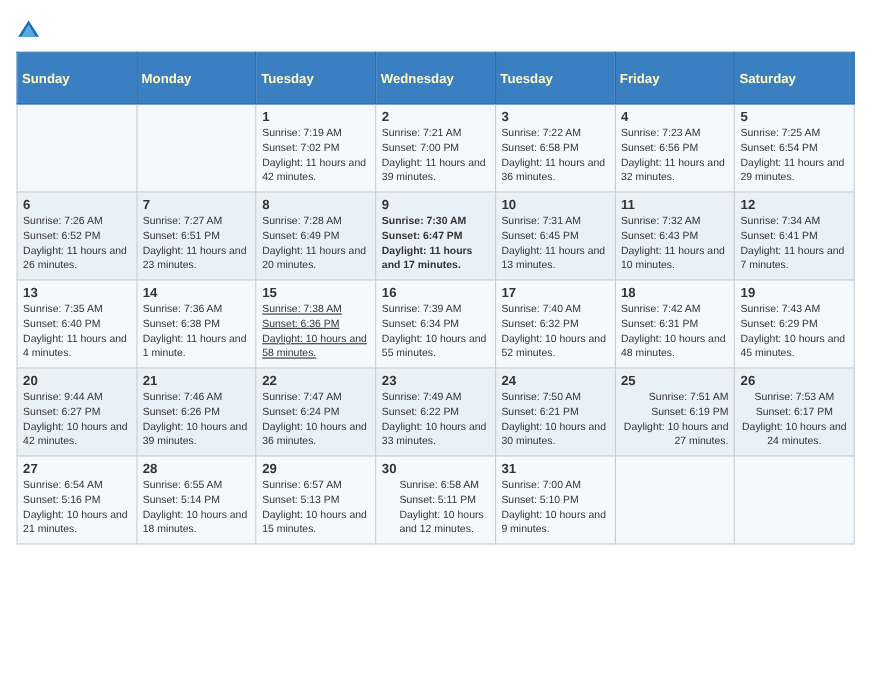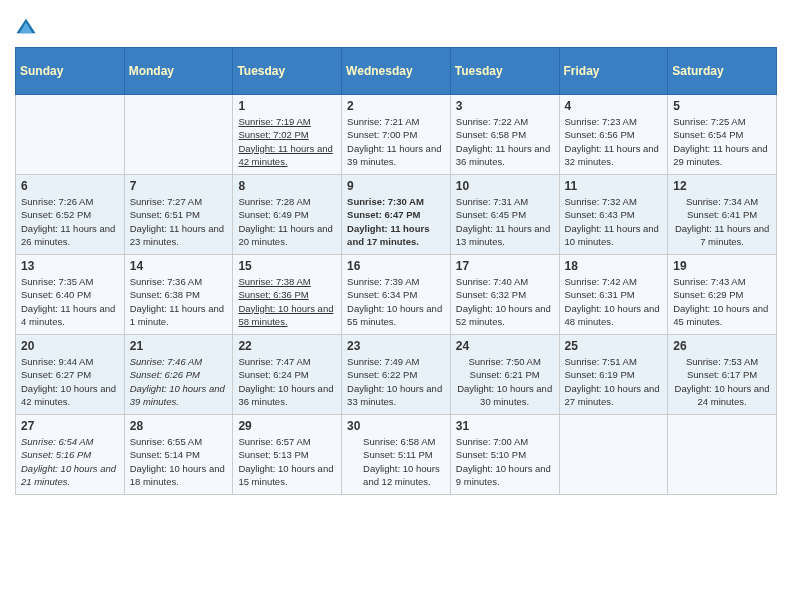--- a/index.html
+++ b/index.html
@@ -117,21 +117,21 @@
         <th>Friday</th>
         <th>Saturday</th>
       </tr>
   </thead>
   <tbody id="calendar-body">
   <tr>
         <td></td>
         <td></td>
         <td>
           <span class="day-number">1</span>
-          <div class="day-info" style="white-space: pre-line; text-decoration: underline;">Sunrise: 7:19 AM
+          <div class="day-info" style="white-space: pre-line;">Sunrise: 7:19 AM
 Sunset: 7:02 PM
 Daylight: 11 hours and 42 minutes.</div>
         </td>
         <td>
           <span class="day-number">2</span>
           <div class="day-info" style="white-space: pre-line;">Sunrise: 7:21 AM
 Sunset: 7:00 PM
 Daylight: 11 hours and 39 minutes.</div>
         </td>
         <td>
@@ -185,21 +185,21 @@
 Daylight: 11 hours and 13 minutes.</div>
         </td>
         <td>
           <span class="day-number">11</span>
           <div class="day-info" style="white-space: pre-line;">Sunrise: 7:32 AM
 Sunset: 6:43 PM
 Daylight: 11 hours and 10 minutes.</div>
         </td>
         <td>
           <span class="day-number">12</span>
-          <div class="day-info" style="white-space: pre-line; text-align: center;">Sunrise: 7:34 AM
+          <div class="day-info" style="white-space: pre-line;">Sunrise: 7:34 AM
 Sunset: 6:41 PM
 Daylight: 11 hours and 7 minutes.</div>
         </td>
       </tr>
       <tr>
         <td>
           <span class="day-number">13</span>
           <div class="day-info" style="white-space: pre-line;">Sunrise: 7:35 AM
 Sunset: 6:40 PM
 Daylight: 11 hours and 4 minutes.</div>
@@ -243,59 +243,59 @@
       </tr>
       <tr>
         <td>
           <span class="day-number">20</span>
           <div class="day-info" style="white-space: pre-line;">Sunrise: 9:44 AM
 Sunset: 6:27 PM
 Daylight: 10 hours and 42 minutes.</div>
         </td>
         <td>
           <span class="day-number">21</span>
-          <div class="day-info" style="white-space: pre-line; font-style: italic;">Sunrise: 7:46 AM
+          <div class="day-info" style="white-space: pre-line;">Sunrise: 7:46 AM
 Sunset: 6:26 PM
 Daylight: 10 hours and 39 minutes.</div>
         </td>
         <td>
           <span class="day-number">22</span>
           <div class="day-info" style="white-space: pre-line;">Sunrise: 7:47 AM
 Sunset: 6:24 PM
 Daylight: 10 hours and 36 minutes.</div>
         </td>
         <td>
           <span class="day-number">23</span>
           <div class="day-info" style="white-space: pre-line;">Sunrise: 7:49 AM
 Sunset: 6:22 PM
 Daylight: 10 hours and 33 minutes.</div>
         </td>
         <td>
           <span class="day-number">24</span>
-          <div class="day-info" style="white-space: pre-line; text-align: center;">Sunrise: 7:50 AM
+          <div class="day-info" style="white-space: pre-line;">Sunrise: 7:50 AM
 Sunset: 6:21 PM
 Daylight: 10 hours and 30 minutes.</div>
         </td>
         <td>
           <span class="day-number">25</span>
-          <div class="day-info" style="white-space: pre-line;">Sunrise: 7:51 AM
+          <div class="day-info" style="white-space: pre-line; text-align: right;">Sunrise: 7:51 AM
 Sunset: 6:19 PM
 Daylight: 10 hours and 27 minutes.</div>
         </td>
         <td>
           <span class="day-number">26</span>
           <div class="day-info" style="white-space: pre-line; text-align: center;">Sunrise: 7:53 AM
 Sunset: 6:17 PM
 Daylight: 10 hours and 24 minutes.</div>
         </td>
       </tr>
       <tr>
         <td>
           <span class="day-number">27</span>
-          <div class="day-info" style="white-space: pre-line; font-style: italic;">Sunrise: 6:54 AM
+          <div class="day-info" style="white-space: pre-line;">Sunrise: 6:54 AM
 Sunset: 5:16 PM
 Daylight: 10 hours and 21 minutes.</div>
         </td>
         <td>
           <span class="day-number">28</span>
           <div class="day-info" style="white-space: pre-line;">Sunrise: 6:55 AM
 Sunset: 5:14 PM
 Daylight: 10 hours and 18 minutes.</div>
         </td>
         <td>

